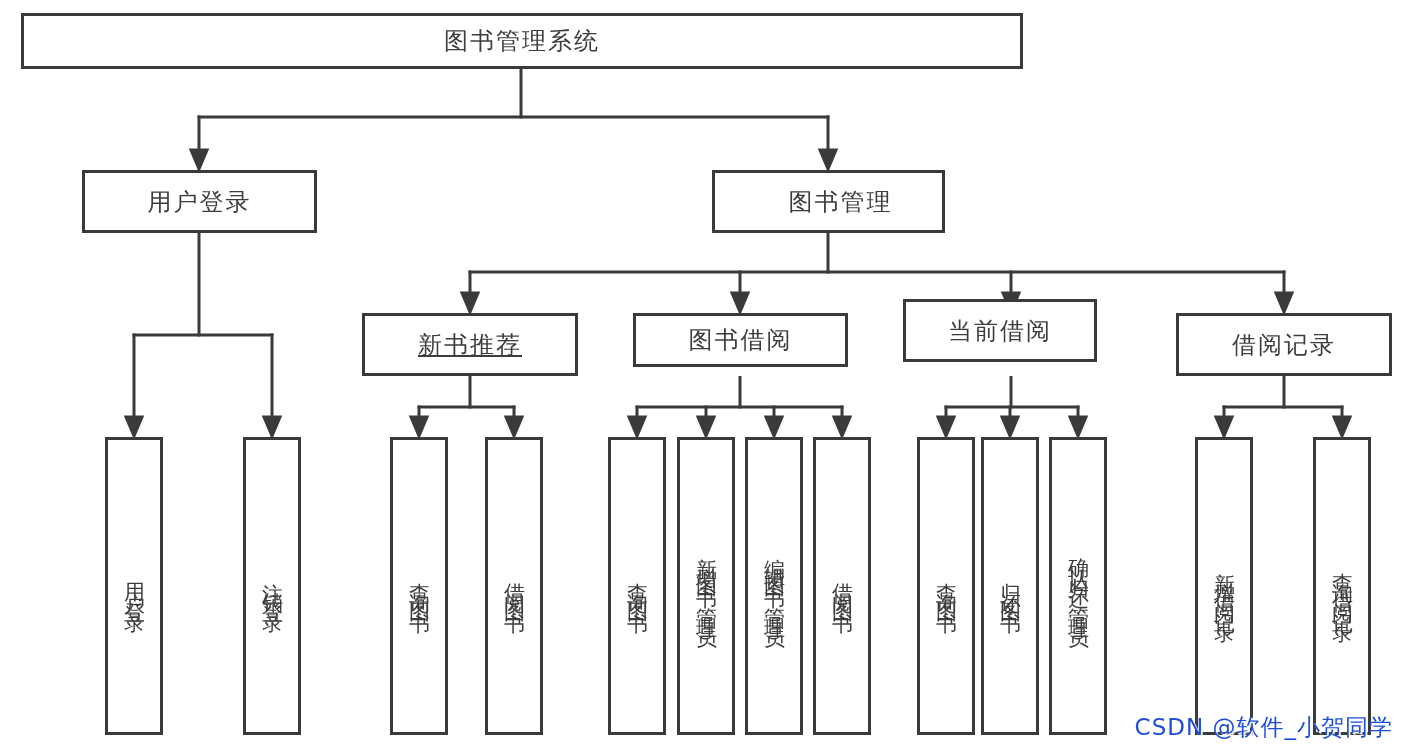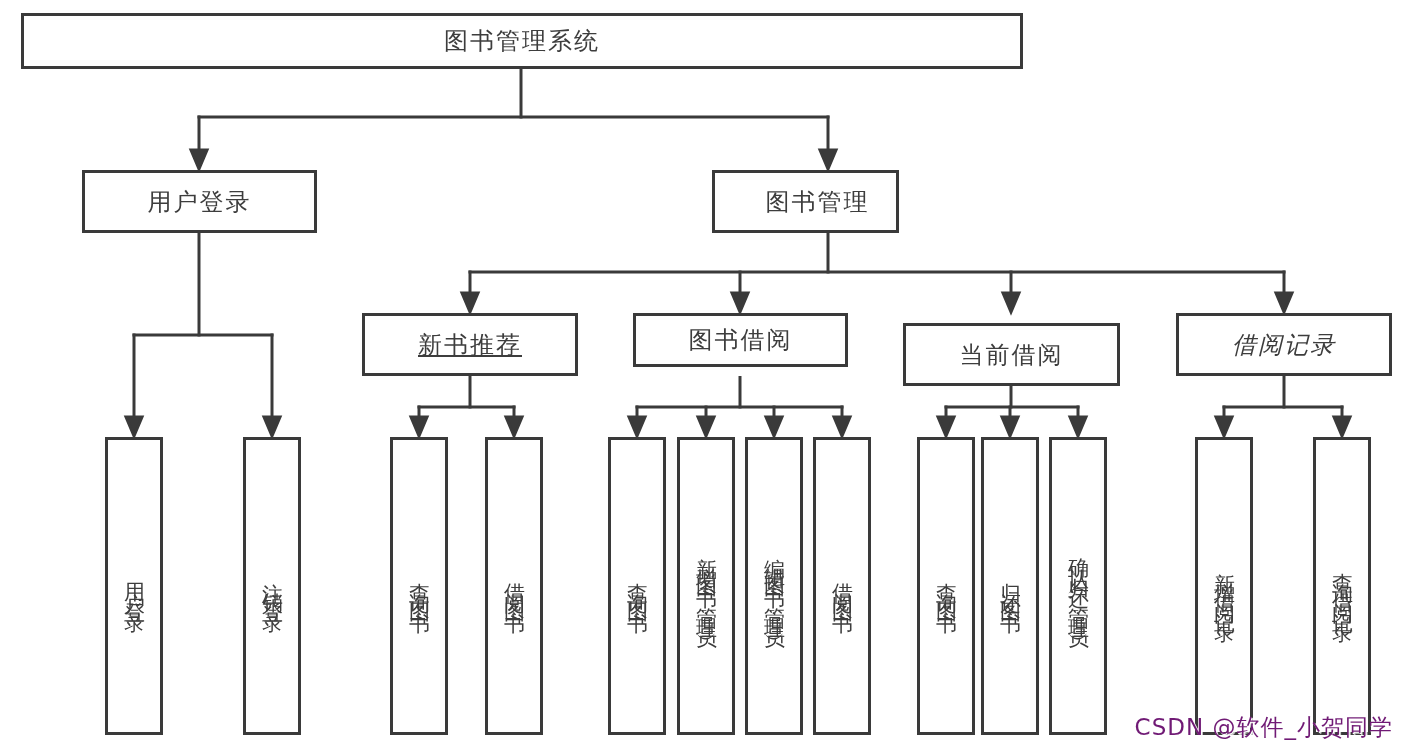--- a/index.html
+++ b/index.html
@@ -36,21 +36,21 @@
     font-size: 21px;
     line-height: 1;
     letter-spacing: 10px;
     color: #3d3d3d;
   }
   .watermark {
     position: absolute;
     right: 12px;
     bottom: 4px;
     font-size: 23px;
-    color: #701a75;
+    color: #1d4ed8;
     text-shadow: 1px 1px 0 #ffffff, 2px 2px 0 rgba(255,255,255,0.7);
     letter-spacing: 1px;
     white-space: nowrap;
     z-index: 5;
   }
 </style>
 </head>
 <body>
 
 <div class="stage">
@@ -113,26 +113,26 @@
     <line x1="1222.5" y1="407" x2="1343.5" y2="407"></line>
     <line x1="1224" y1="405.5" x2="1224" y2="419"></line>
     <polygon points="1224,436 1216,417 1232,417"></polygon>
     <line x1="1342" y1="405.5" x2="1342" y2="419"></line>
     <polygon points="1342,436 1334,417 1350,417"></polygon>
   </svg>
 
   <div class="box h-node root-node">图书管理系统</div>
 
   <div class="box h-node" style="left:82px; top:170px; width:235px; height:63px;">用户登录</div>
-  <div class="box h-node" style="left:712px; top:170px; width:187px; height:63px;padding-left:24px;">图书管理</div>
+  <div class="box h-node" style="left:712px; top:170px; width:233px; height:63px;padding-left:24px;">图书管理</div>
 
   <div class="box h-node" style="left:362px; top:313px; width:216px; height:63px;text-decoration:underline;">新书推荐</div>
   <div class="box h-node" style="left:633px; top:313px; width:215px; height:54px;">图书借阅</div>
-  <div class="box h-node" style="left:903px; top:323px; width:217px; height:63px;text-align:center;">当前借阅</div>
-  <div class="box h-node" style="left:1176px; top:313px; width:216px; height:63px;font-style:italic;">借阅记录</div>
+  <div class="box h-node" style="left:903px; top:299px; width:194px; height:63px;text-align:center;">当前借阅</div>
+  <div class="box h-node" style="left:1176px; top:313px; width:216px; height:63px;">借阅记录</div>
 
   <div class="box leaf" style="left:105px;">
     <span class="vtext">用户登录</span>
   </div>
   <div class="box leaf" style="left:243px;">
     <span class="vtext">注销登录</span>
   </div>
   <div class="box leaf" style="left:390px;">
     <span class="vtext">查询图书</span>
   </div>

